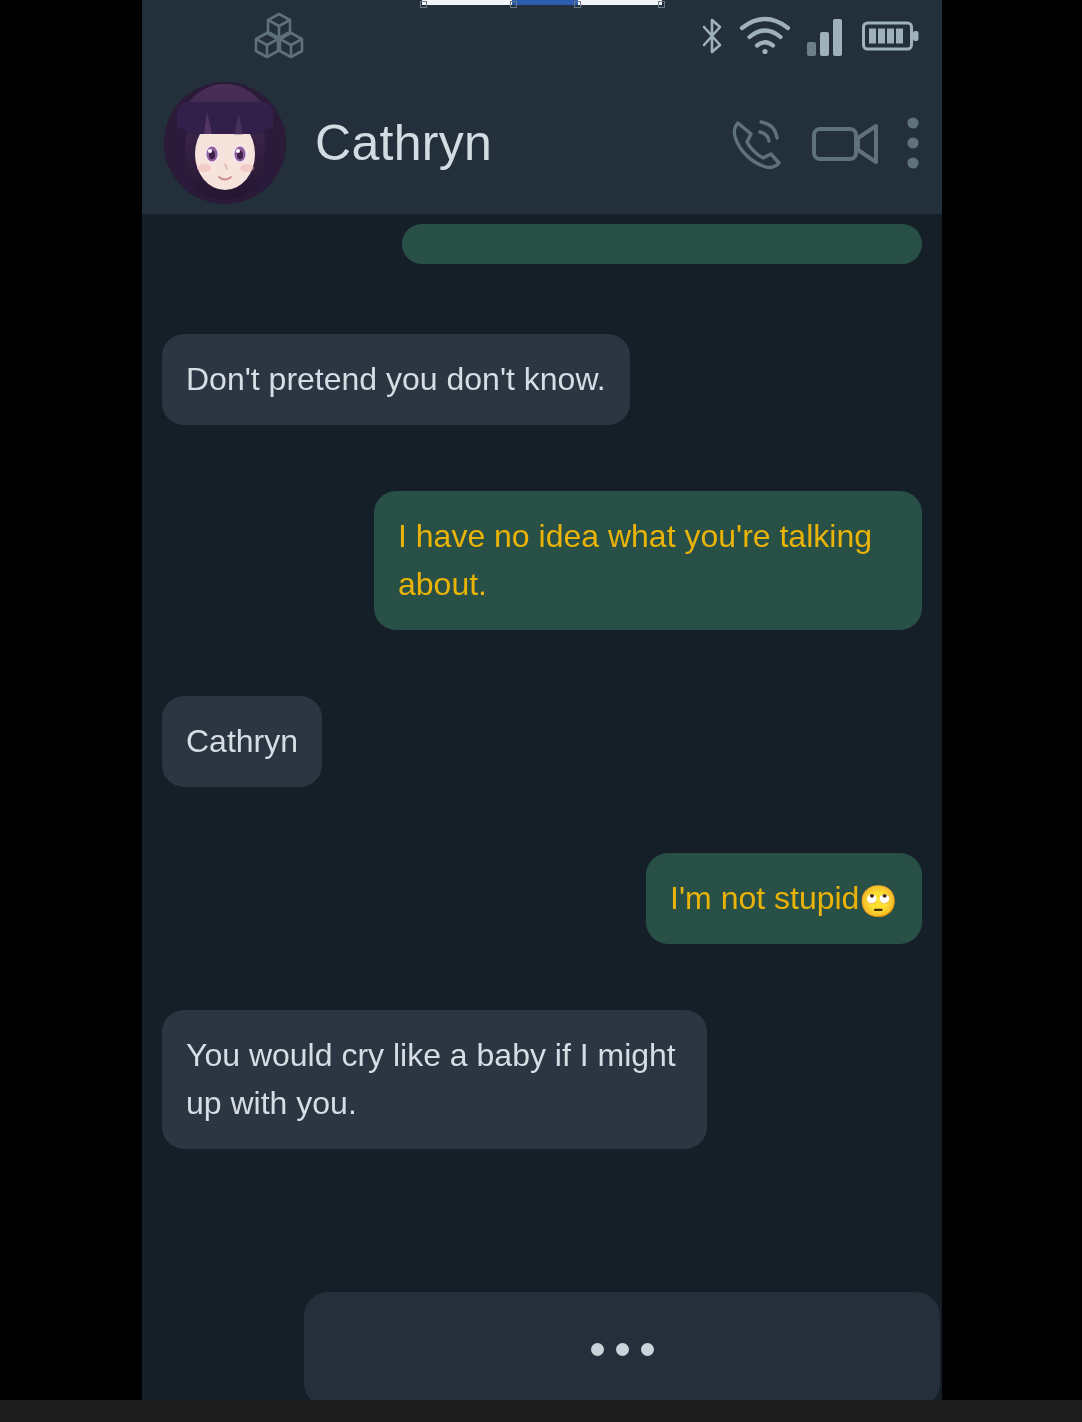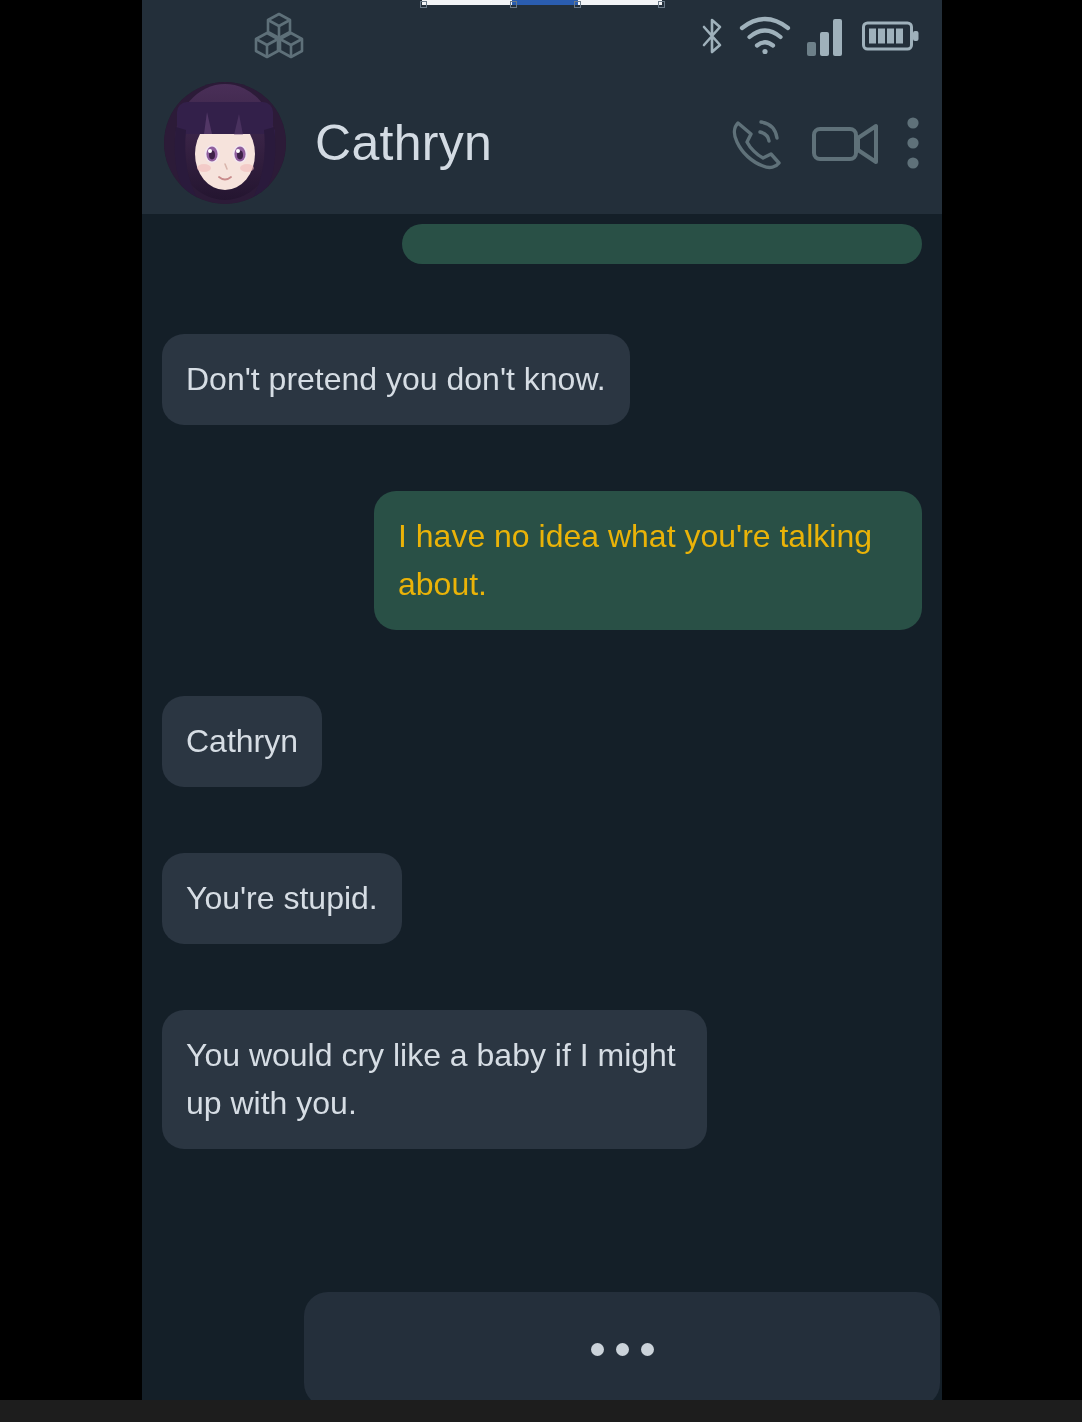--- a/index.html
+++ b/index.html
@@ -350,24 +350,24 @@
       </div>
 
       <div class="msg-row outgoing">
         <div class="bubble">I have no idea what you're talking about.</div>
       </div>
 
       <div class="msg-row incoming">
         <div class="bubble">Cathryn</div>
       </div>
 
-      <div class="msg-row incoming">
-        <div class="bubble">You're stupid.</div>
-      </div>
-
+
+      <div class="msg-row outgoing">
+        <div class="bubble"><span>I'm not stupid</span><span class="emo">🙄</span></div>
+      </div>
 
 
 
       <div class="msg-row incoming">
         <div class="bubble" style="max-width:545px;">You would cry like a baby if I might up with you.</div>
       </div>
 
     </div>
 
     <div id="typing-row">

